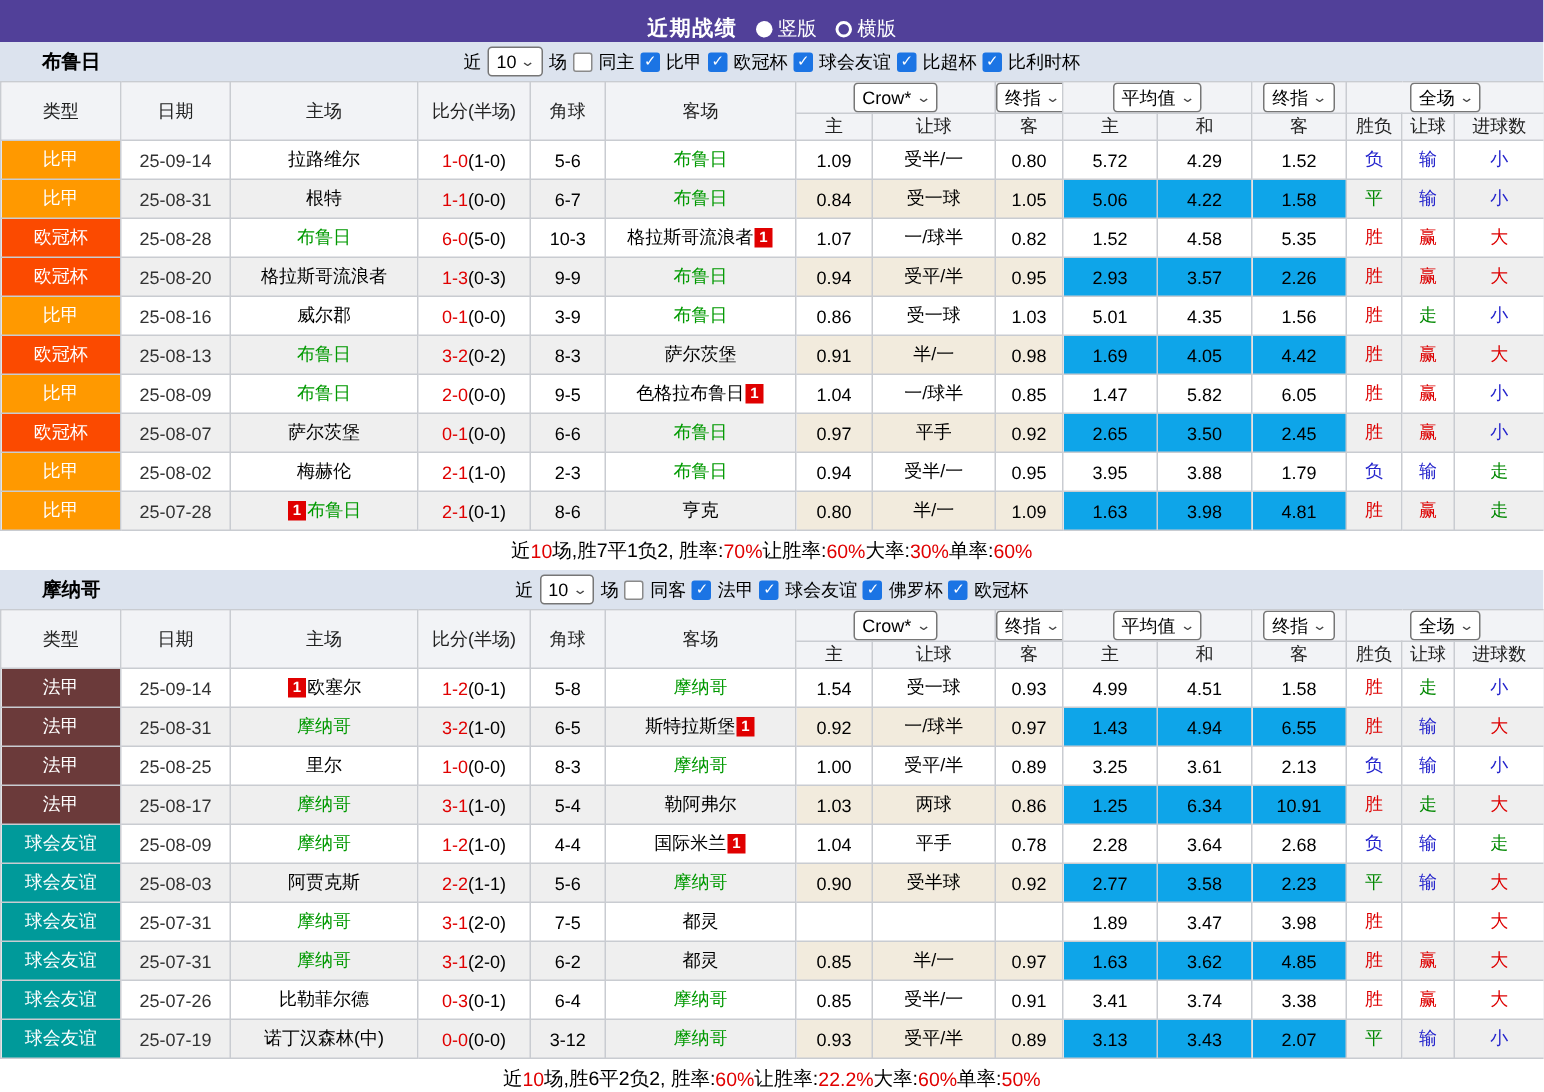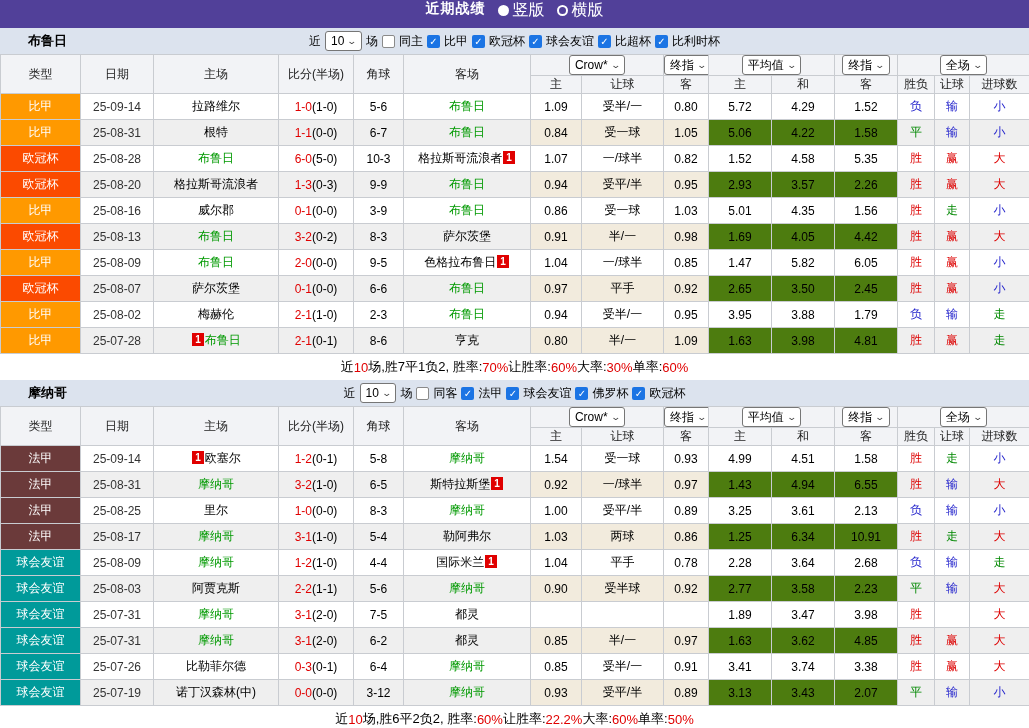--- a/index.html
+++ b/index.html
@@ -1,19 +1,19 @@
 <!DOCTYPE html>
 <html><head>
 <meta charset="utf-8">
 <style>
   html,body{margin:0;padding:0;background:#fff;}
   body{width:1029px;font-family:"Liberation Sans","DejaVu Sans",sans-serif;color:#000;}
-  .topbar{height:28px;background:#514099;display:flex;align-items:flex-start;justify-content:center;gap:12px;}
+  .topbar{height:28px;background:#514099;display:flex;align-items:flex-end;justify-content:center;gap:12px;}
   .topbar .title{color:#fff;font-size:14px;font-weight:bold;letter-spacing:1px;}
-  .radio{display:inline-flex;align-items:center;gap:4px;color:#fff;font-size:16px;cursor:default;}
+  .radio{display:inline-flex;align-items:center;gap:4px;color:#fff;font-size:13px;cursor:default;}
   .rdot{border-radius:50%;box-sizing:border-box;}
   .rdot.sel{width:11px;height:11px;background:#fff;}
   .rdot.unsel{width:11px;height:11px;border:2px solid #fff;background:transparent;}
   .filter-row{height:26px;background:#dce3ee;display:flex;align-items:center;position:relative;font-size:12px;}
   .team-name{position:absolute;left:28px;font-weight:bold;font-size:13px;color:#000;}
   .filter-center{margin:0 auto;display:flex;align-items:center;gap:4px;}
   .selbox{display:inline-flex;align-items:center;gap:4px;background:#fff;border:1px solid #767676;border-radius:3px;height:18px;padding:0 5px;font-size:12px;color:#000;cursor:default;}
   .selbox .arr{font-size:9px;color:#444;transform:scaleX(1.4);}
   .cb{width:13px;height:13px;border-radius:2px;display:inline-block;flex:0 0 auto;}
   .cb.on{background:#1b74e4;color:#fff;font-size:10px;line-height:13px;text-align:center;font-weight:bold;}
@@ -22,21 +22,21 @@
   th,td{border:1px solid #c9ccd1;text-align:center;padding:0;white-space:nowrap;overflow:hidden;}
   thead th{background:#f2f3f6;font-weight:normal;color:#222;}
   tr.selrow th{height:19px;}
   tr.subrow th{height:16px;}
   tbody tr{height:26px;}
   tbody tr.odd td{background:#fff;}
   tbody tr.even td{background:#efefef;}
   tbody td.odds{background:#fdf7ea;}
   tbody tr.even td.odds{background:#f2ebdd;}
   tbody td.avg{background:#e9f3f8;}
-  tbody tr.even td.avg{background:#4d7c0f;}
+  tbody tr.even td.avg{background:#0ea5e9;}
   td.type{color:#fff;font-weight:normal;}
   .g{border-left:1px solid #9fa4ab;}
   .ft{color:#e00000;}
   .ht{color:#000;margin-top:12px;}
   .date{color:#333;}
   .tg{color:#009900;}
   .res-r{color:#dd0000;}
   .res-g{color:#008800;}
   .res-b{color:#2424cc;}
   .badge1{display:inline-block;background:#e00000;color:#fff;font-size:10px;line-height:13px;padding:0 3px;margin:0 1px;vertical-align:1px;font-weight:bold;}

